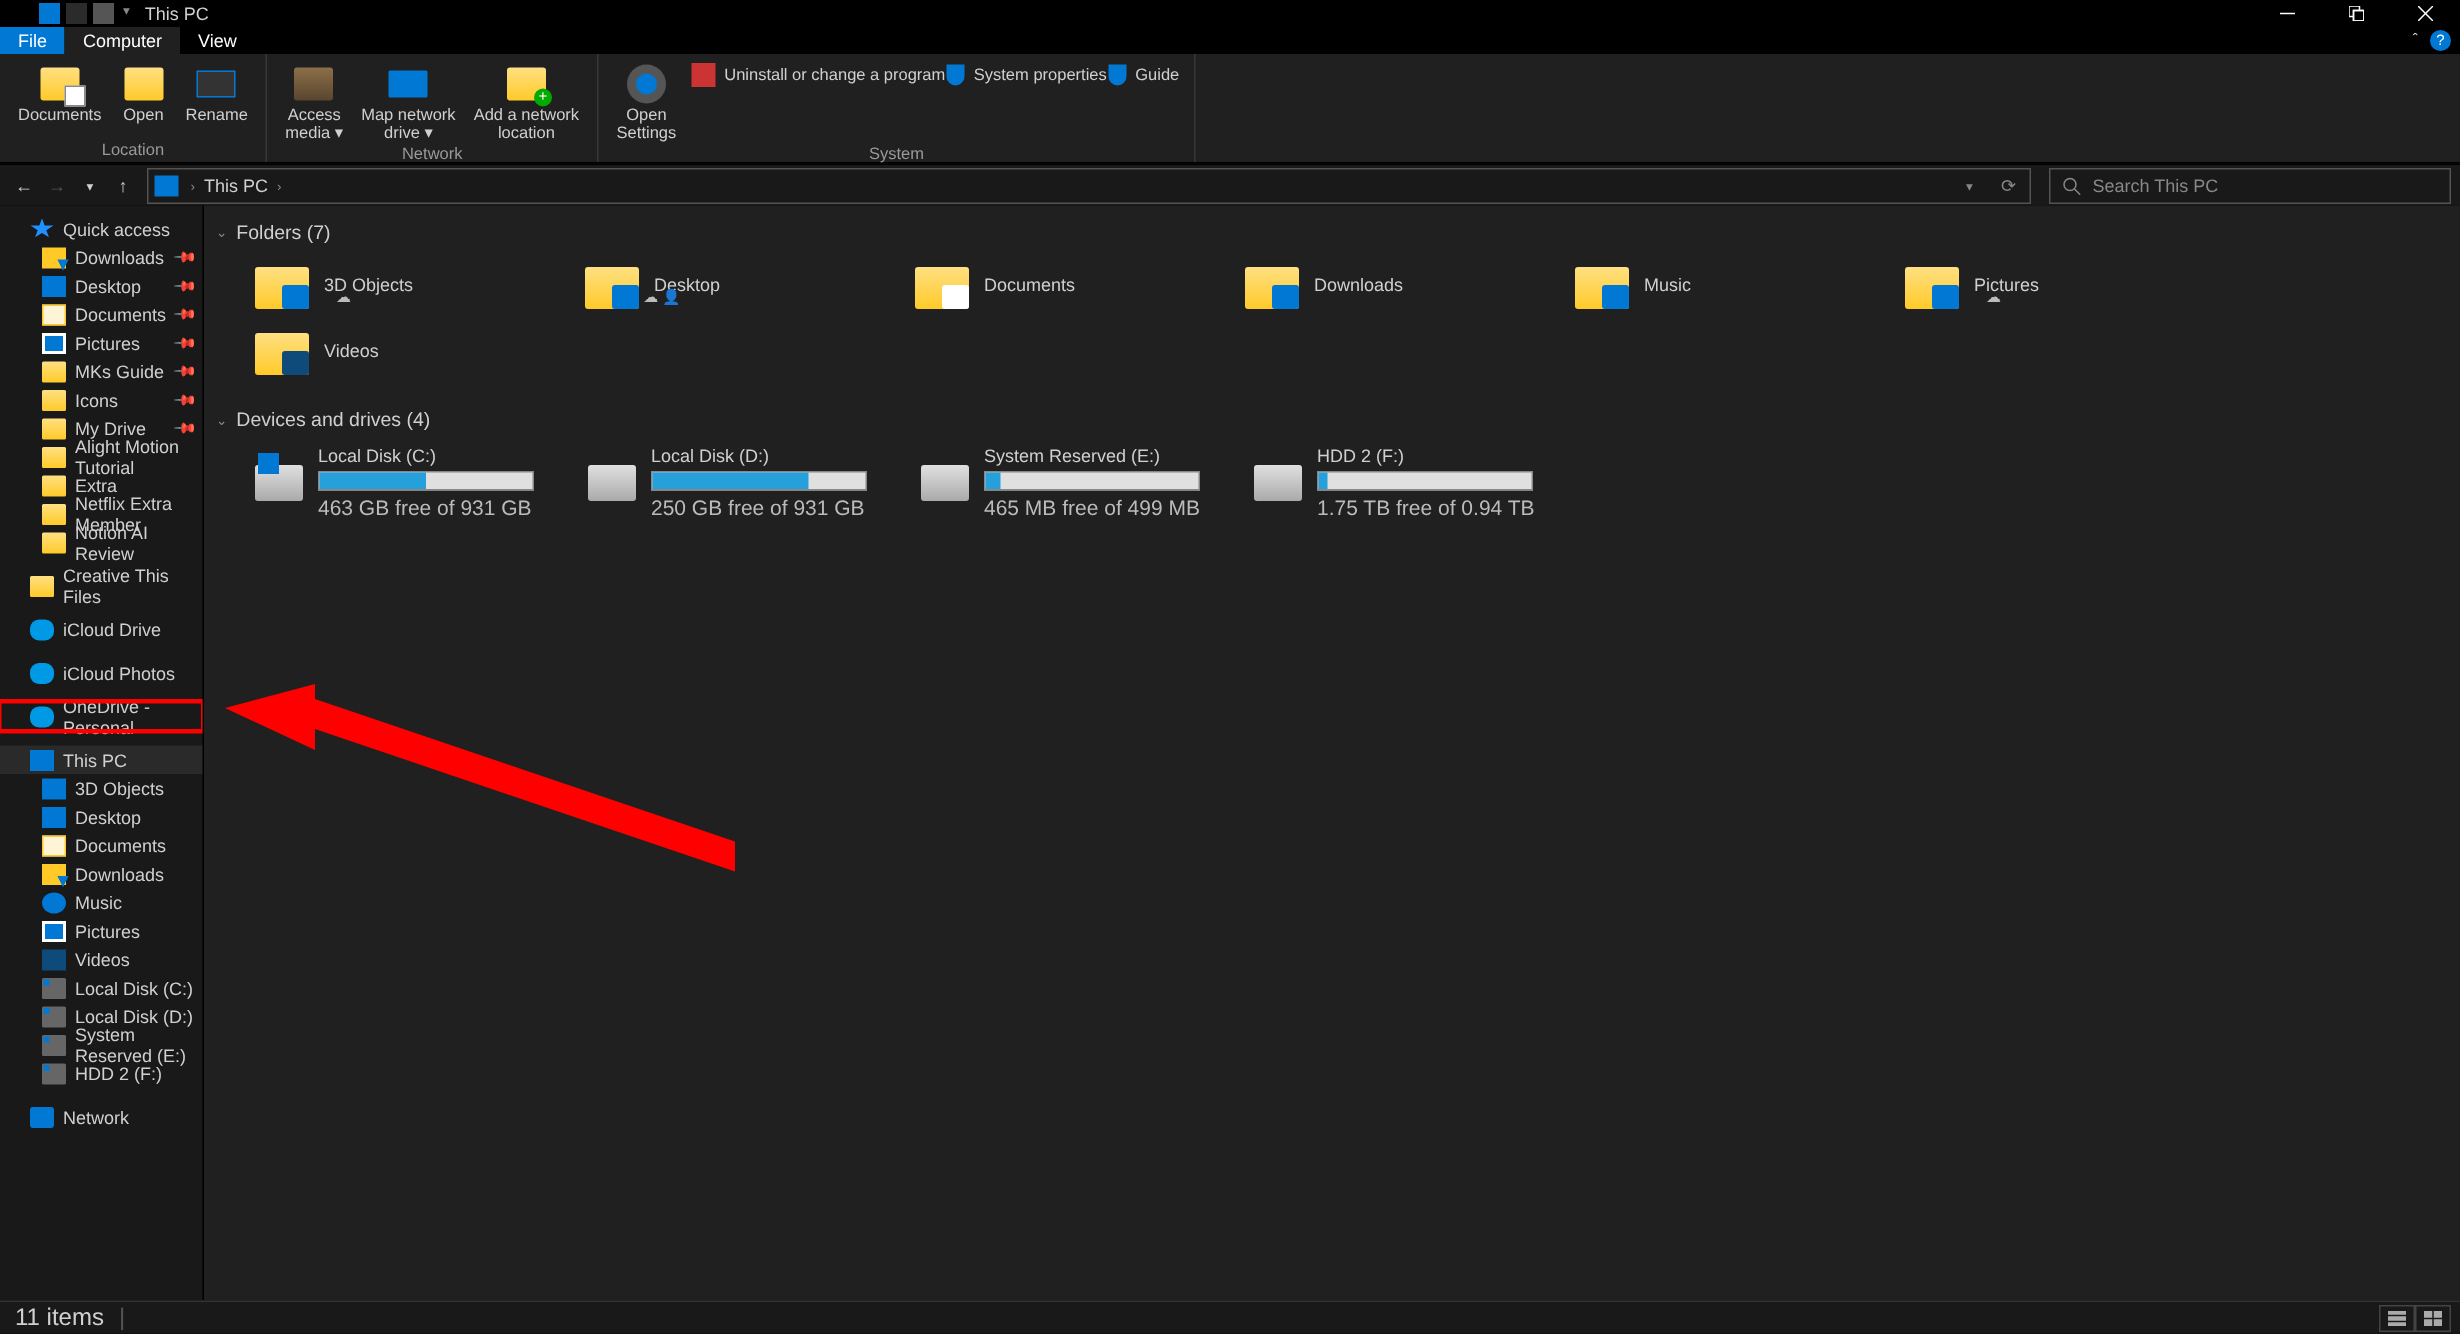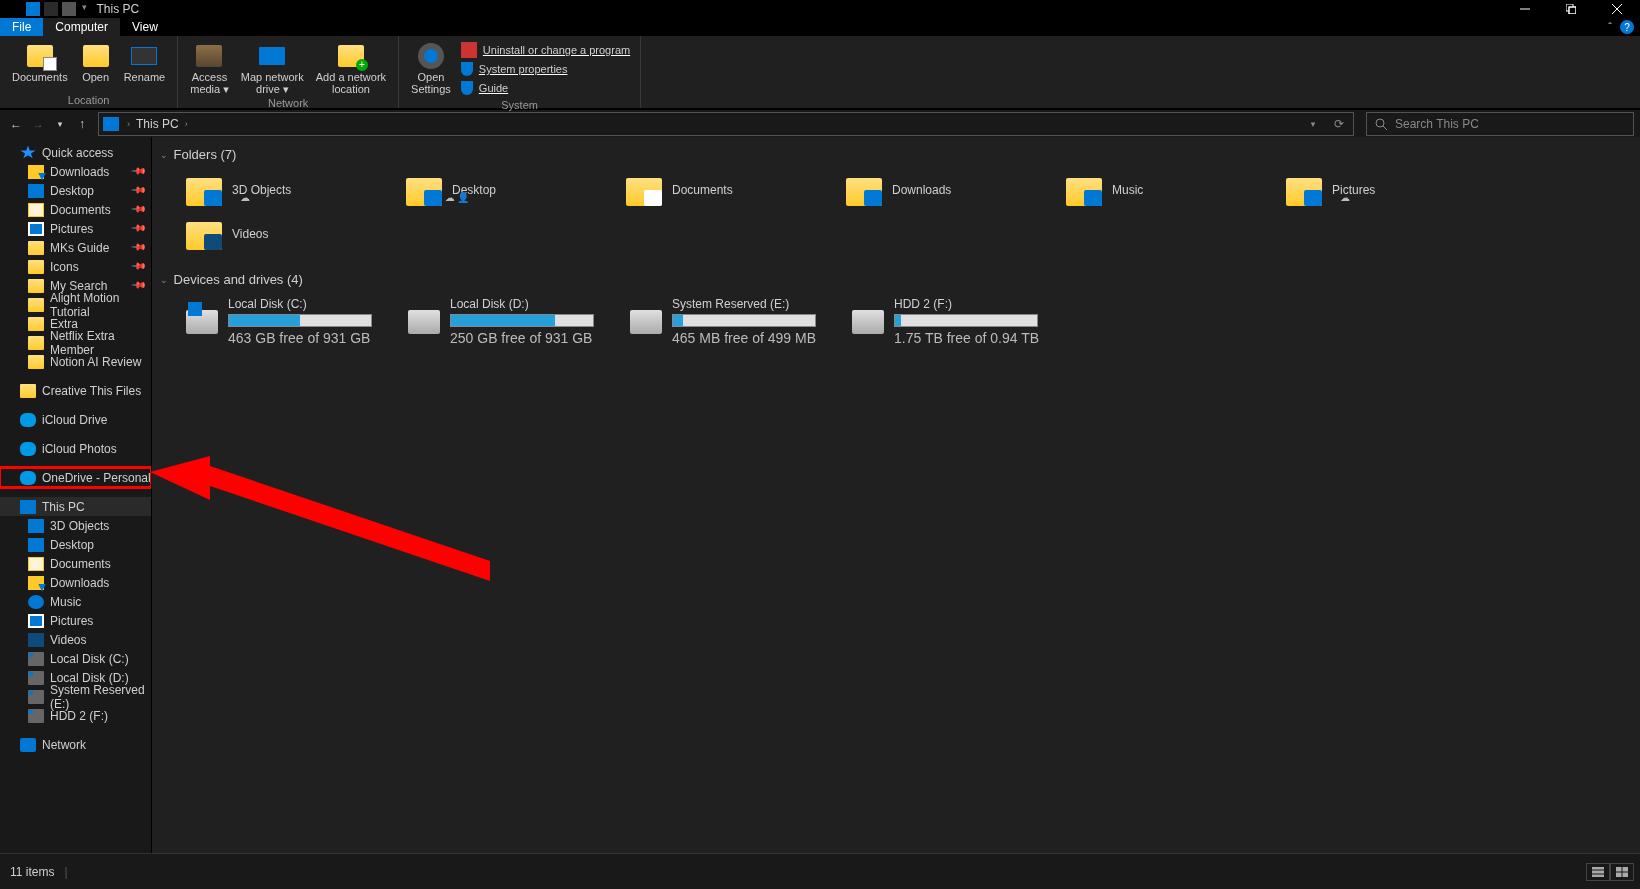--- a/index.html
+++ b/index.html
@@ -26,21 +26,21 @@
 .help-circle { width: 14px; height: 14px; border-radius: 50%; background: #0078d4; color: #fff; display: flex; align-items: center; justify-content: center; font-size: 10px; }
 
 
 .ribbon { background: #202020; height: 73px; display: flex; border-bottom: 1px solid #000; }
 .ribbon-group { border-right: 1px solid #383838; display: flex; flex-direction: column; justify-content: space-between; padding: 3px 6px 0 6px; }
 .ribbon-group-items { display: flex; align-items: flex-start; }
 .ribbon-group-label { text-align: center; font-size: 11px; color: #999; padding-bottom: 2px; }
 .ribbon-btn { display: flex; flex-direction: column; align-items: center; justify-content: flex-start; padding: 2px 6px; cursor: pointer; min-width: 42px; }
 .ribbon-btn-icon { width: 32px; height: 30px; display: flex; align-items: center; justify-content: center; }
 .ribbon-btn-label { font-size: 11px; color: #d0d0d0; text-align: center; line-height: 1.1; white-space: pre-line; }
-.ribbon-small-list { display: flex; flex-direction: column; gap: 1px; padding: 2px 4px; text-decoration: underline; }
+.ribbon-small-list { display: flex; flex-direction: row; gap: 1px; padding: 2px 4px; }
 .ribbon-small-item { display: flex; align-items: center; gap: 6px; font-size: 11px; color: #d0d0d0; cursor: pointer; height: 18px; }
 .ribbon-small-icon { width: 16px; height: 16px; }
 .ic-folder { background: linear-gradient(#ffe082, #ffca28); border-radius: 2px; }
 .ic-drive { background: #0078d4; border-radius: 1px; }
 .ic-gear { background: #555; border-radius: 50%; }
 .ic-rename { background: #333; border: 1px solid #0078d4; }
 .ic-shield { width: 12px; height: 14px; background: #0078d4; border-radius: 0 0 6px 6px; }
 
 
 .navbar { height: 28px; background: #191919; display: flex; align-items: center; padding: 0 6px; gap: 6px; border-top: 1px solid #000; }
@@ -55,21 +55,21 @@
 .addr-right-btn { width: 20px; text-align: center; cursor: pointer; }
 .searchbox { width: 268px; background: #191919; border: 1px solid #535353; height: 24px; display: flex; align-items: center; padding: 0 8px; margin-left: 6px; }
 .searchbox svg { width: 12px; height: 12px; stroke: #888; fill: none; margin-right: 8px; }
 .searchbox input { background: transparent; border: none; color: #0ea5e9; font-size: 12px; outline: none; flex: 1; }
 .searchbox input::placeholder { color: #888; }
 
 
 .body { display: flex; height: calc(100% - 18px - 18px - 73px - 28px - 22px); }
 
 
-.sidebar { width: 152px; background: #191919; border-right: 1px solid #000; overflow-y: auto; padding-top: 6px; }
+.sidebar { width: 136px; background: #191919; border-right: 1px solid #000; overflow-y: auto; padding-top: 6px; }
 .tree-item { display: flex; align-items: center; height: 19px; padding-left: 20px; cursor: pointer; position: relative; color: #d0d0d0; font-size: 12px; }
 .tree-item.sub { padding-left: 28px; }
 .tree-item.selected { background: #2a2a2a; }
 .tree-icon { width: 16px; height: 14px; margin-right: 6px; flex-shrink: 0; }
 .ic-star { background: #1e90ff; clip-path: polygon(50% 0, 61% 35%, 98% 35%, 68% 57%, 79% 91%, 50% 70%, 21% 91%, 32% 57%, 2% 35%, 39% 35%); }
 .ic-fold { background: linear-gradient(#ffe082, #ffca28); border-radius: 1px; }
 .ic-desktop { background: #0078d4; }
 .ic-doc { background: #fff4d6; border: 1px solid #ffca28; }
 .ic-pic { background: #0078d4; border: 2px solid #fff; }
 .ic-music { background: #0078d4; border-radius: 50%; }
@@ -104,21 +104,21 @@
 .drive-info { flex: 1; }
 .drive-name { font-size: 12px; color: #d0d0d0; }
 .drive-bar { width: 144px; height: 13px; background: #e0e0e0; margin: 3px 0; border: 1px solid #888; }
 .drive-bar-fill { height: 100%; background: #26a0da; }
 .drive-free { font-size: 14px; color: #bbb; }
 
 
 .arrow-annot { position: absolute; left: 150px; top: 456px; pointer-events: none; z-index: 100; }
 
 
-.statusbar { position: absolute; left: 0; right: 0; bottom: 0; height: 36px; background: #191919; border-top: 1px solid #333; display: flex; align-items: center; padding: 0 10px; font-size: 12px; color: #d0d0d0; }
+.statusbar { position: absolute; left: 0; right: 0; bottom: 0; height: 22px; background: #191919; border-top: 1px solid #333; display: flex; align-items: center; padding: 0 10px; font-size: 16px; color: #d0d0d0; }
 .statusbar .divider { margin: 0 10px; color: #555; }
 .view-toggles { position: absolute; right: 6px; display: flex; gap: 0; }
 .view-toggle { width: 24px; height: 18px; border: 1px solid #444; display: flex; align-items: center; justify-content: center; cursor: pointer; }
 .view-toggle svg { width: 12px; height: 10px; stroke: #aaa; fill: #aaa; }
 </style>
 </head>
 <body>
 
 <div class="titlebar">
   <div class="titlebar-icons">
@@ -301,21 +301,21 @@
         <span>MKs Guide</span>
         <span class="pin">📌</span>
       </div>
       <div class="tree-item sub  ">
         <div class="tree-icon ic-fold"></div>
         <span>Icons</span>
         <span class="pin">📌</span>
       </div>
       <div class="tree-item sub  ">
         <div class="tree-icon ic-fold"></div>
-        <span>My Search</span>
+        <span>My Drive</span>
         <span class="pin">📌</span>
       </div>
       <div class="tree-item sub  ">
         <div class="tree-icon ic-fold"></div>
         <span>Alight Motion Tutorial</span>
       </div>
       <div class="tree-item sub  ">
         <div class="tree-icon ic-fold"></div>
         <span>Extra</span>
       </div>

